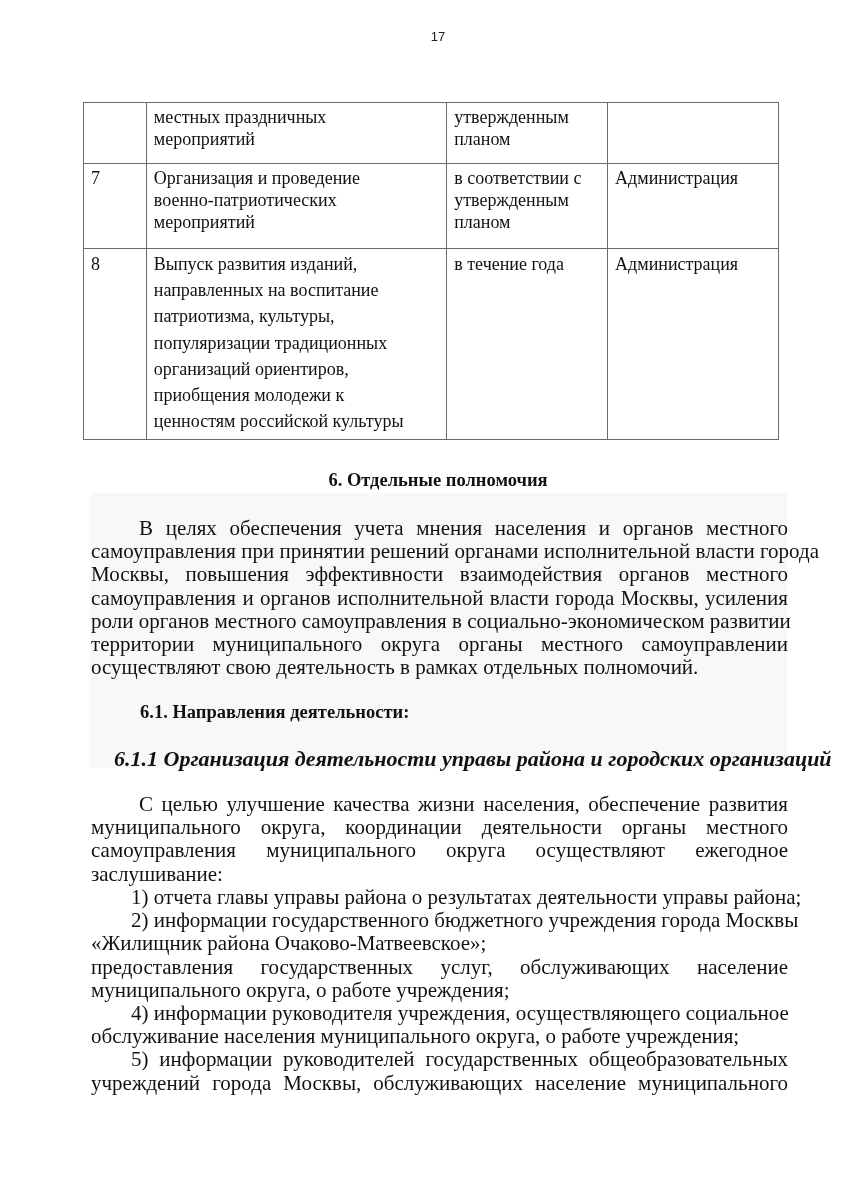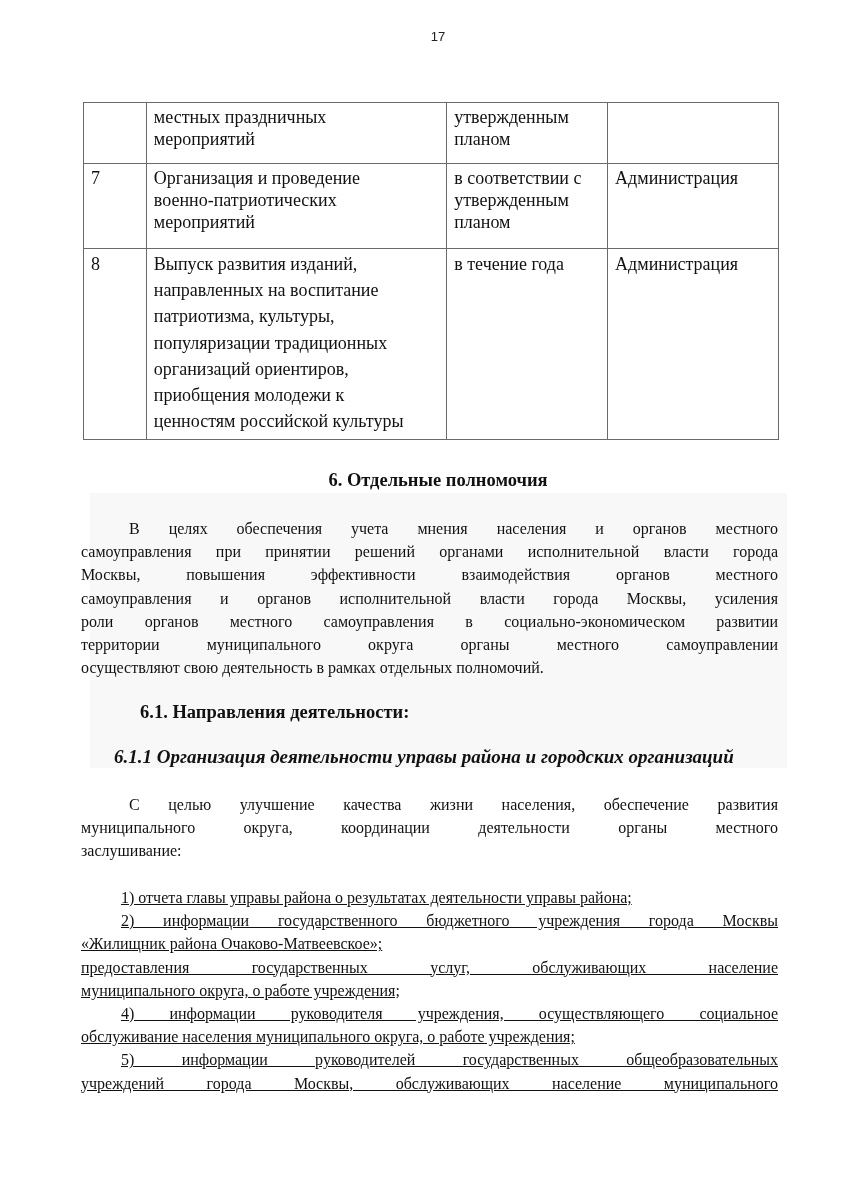--- a/index.html
+++ b/index.html
@@ -61,23 +61,23 @@
       position: absolute;
       top: 470px;
       left: 0;
       width: 876px;
       text-align: center;
       font-weight: bold;
       font-size: 18.5px;
     }
     .para {
       position: absolute;
-      left: 81px;
+      left: 91px;
       width: 697px;
-      font-size: 16px;
+      font-size: 21px;
       line-height: 23.2px;
       text-align: justify;
       text-align-last: left;
     }
     .line {
       display: block;
       text-align: justify;
       text-align-last: justify;
       white-space: nowrap;
     }
@@ -90,21 +90,21 @@
       top: 702px;
       font-weight: bold;
       font-size: 18.5px;
     }
     .sub-sub-title {
       position: absolute;
       left: 114px;
       top: 746px;
       font-weight: bold;
       font-style: italic;
-      font-size: 19px;
+      font-size: 22px;
       text-align: center;
     }
   </style>
 </head>
 <body>
 
 <div class="page-number">17</div>
 
 <table class="plan-table">
   <tbody>
@@ -167,24 +167,25 @@
   <div class="line last">осуществляют свою деятельность в рамках отдельных полномочий.</div>
 </div>
 
 <div class="sub-title">6.1. Направления деятельности:</div>
 
 <div class="sub-sub-title">6.1.1 Организация деятельности управы района и городских организаций</div>
 
 <div class="para" style="top: 793px;">
   <div class="line" style="padding-left:48px;">С целью улучшение качества жизни населения, обеспечение развития</div>
   <div class="line">муниципального округа, координации деятельности органы местного</div>
+  <div class="line">самоуправления муниципального округа осуществляют ежегодное</div>
   <div class="line last">заслушивание:</div>
 </div>
 
-<div class="para" style="top: 886px; text-decoration: underline;">
+<div class="para" style="top: 886px;">
   <div class="line last" style="padding-left:40px;">1) отчета главы управы района о результатах деятельности управы района;</div>
 
   <div class="line" style="padding-left:40px;">2) информации государственного бюджетного учреждения города Москвы</div>
   <div class="line last">«Жилищник района Очаково-Матвеевское»;</div>
 
   <div class="line">предоставления государственных услуг, обслуживающих население</div>
   <div class="line last">муниципального округа, о работе учреждения;</div>
 
   <div class="line" style="padding-left:40px;">4) информации руководителя учреждения, осуществляющего социальное</div>
   <div class="line last">обслуживание населения муниципального округа, о работе учреждения;</div>

